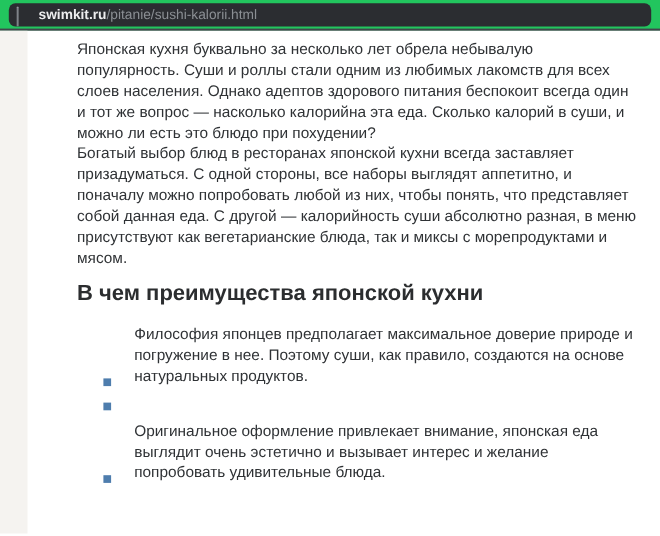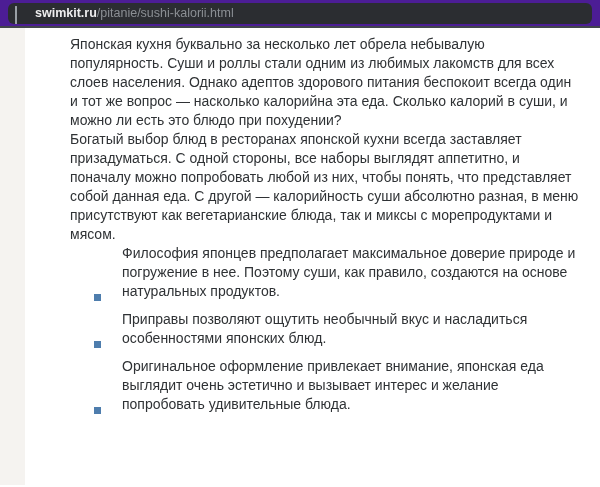--- a/index.html
+++ b/index.html
@@ -6,21 +6,21 @@
   html, body {
     width: 600px; height: 487px;
     overflow: hidden;
     background: #ffffff;
     font-family: "Liberation Sans", sans-serif;
   }
 
   
   .browser-bar {
     height: 28px;
-    background: #4c1d95;
+    background: #22c55e;
     border-bottom: 2px solid #41454b;
     display: flex;
     align-items: center;
     padding: 0 8px;
   }
   .url-pill {
     flex: 1;
     height: 21px;
     background: #2b2d31;
     border-radius: 6px;
@@ -122,29 +122,29 @@
 </div>
 
 <div class="page">
   <div class="gutter"></div>
   <div class="content">
 
     <p>Японская кухня буквально за несколько лет обрела небывалую популярность. Суши и роллы стали одним из любимых лакомств для всех слоев населения. Однако адептов здорового питания беспокоит всегда один и тот же вопрос — насколько калорийна эта еда. Сколько калорий в суши, и можно ли есть это блюдо при похудении?</p>
 
     <p>Богатый выбор блюд в ресторанах японской кухни всегда заставляет призадуматься. С одной стороны, все наборы выглядят аппетитно, и поначалу можно попробовать любой из них, чтобы понять, что представляет собой данная еда. С другой — калорийность суши абсолютно разная, в меню присутствуют как вегетарианские блюда, так и миксы с морепродуктами и мясом.</p>
 
+    <h2 class="section-heading">В чем преимущества японской кухни</h2>
 
     <ul class="benefits">
       <li>
         <span class="bullet-square"></span>
         <span class="benefit-text">Философия японцев предполагает максимальное доверие природе и погружение в нее. Поэтому суши, как правило, создаются на основе натуральных продуктов.</span>
       </li>
       <li>
         <span class="bullet-square"></span>
-        <span class="benefit-text">Приправы позволяют ощутить необычный вкус и насладиться особенностями японских блюд.</span>
       </li>
       <li>
         <span class="bullet-square"></span>
         <span class="benefit-text">Оригинальное оформление привлекает внимание, японская еда выглядит очень эстетично и вызывает интерес и желание попробовать удивительные блюда.</span>
       </li>
     </ul>
 
   </div>
 </div>
 

